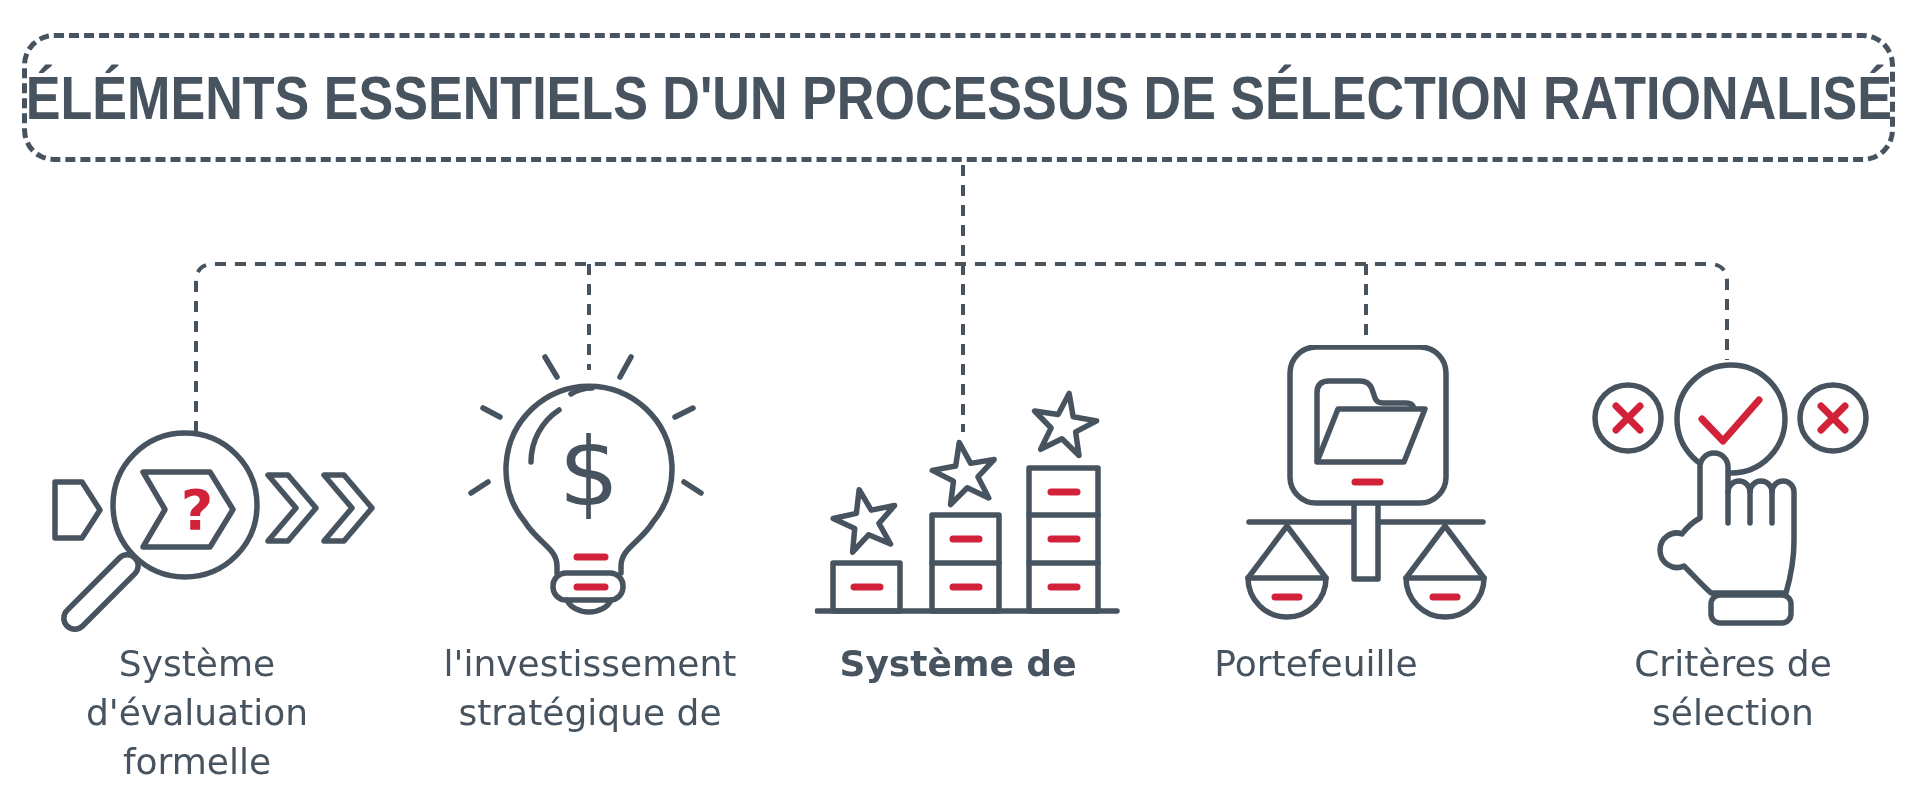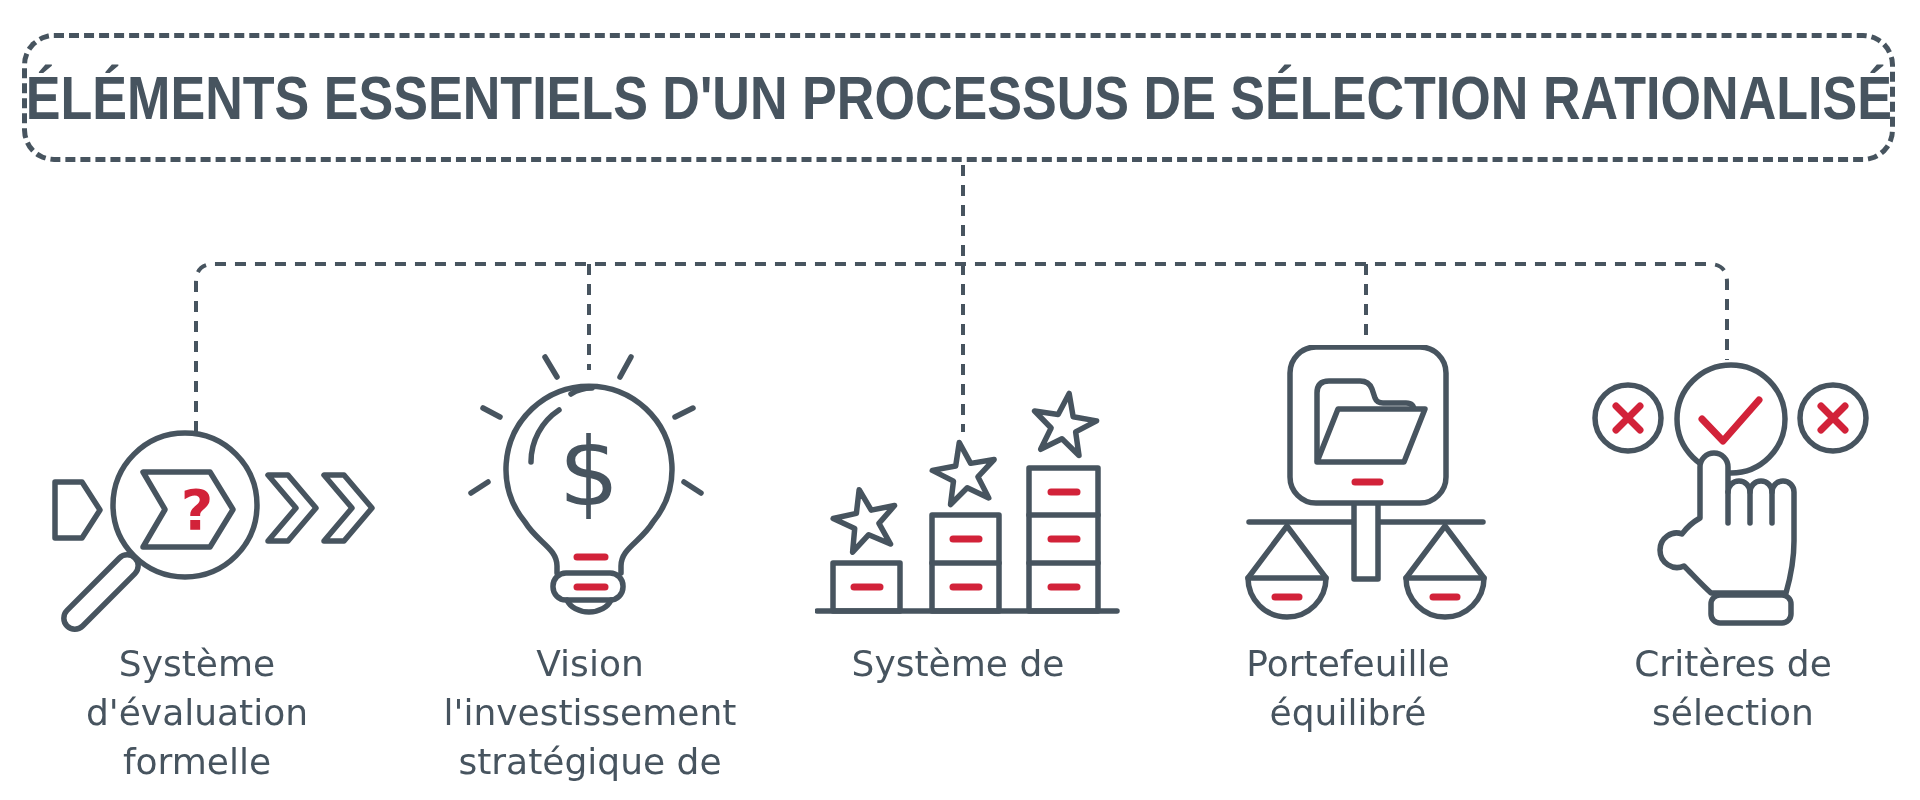--- a/index.html
+++ b/index.html
@@ -7,21 +7,21 @@
           font-family:"DejaVu Sans",sans-serif;}
   .title-box{position:absolute;left:22px;top:33px;width:1873px;height:129px;
              border:5px dashed #47545f;border-radius:32px;box-sizing:border-box;
              display:flex;align-items:center;justify-content:center;}
   .title-text{font-family:"Liberation Sans",sans-serif;font-weight:bold;font-size:62px;
               color:#47545f;white-space:nowrap;transform:scaleX(0.84);letter-spacing:0px;}
   .connectors{position:absolute;left:0;top:0;}
   .icon-svg{position:absolute;}
   .item-label{position:absolute;top:640px;width:420px;text-align:center;color:#47545f;
               font-size:36px;line-height:1.36;font-weight:500;}
-  .lbl1{left:-13px;} .lbl2{left:380px;} .lbl3{left:748px;} .lbl4{left:1138px;} .lbl5{left:1523px;}
+  .lbl1{left:-13px;} .lbl2{left:380px;} .lbl3{left:748px;font-weight:bold;} .lbl4{left:1106px;} .lbl5{left:1523px;}
   .stroke{fill:none;stroke:#47545f;stroke-width:5.5;stroke-linecap:round;stroke-linejoin:round;}
   .strokeW{fill:#ffffff;stroke:#47545f;stroke-width:5.5;stroke-linecap:round;stroke-linejoin:round;}
   .red{stroke:#d22239;stroke-width:7;stroke-linecap:round;fill:none;}
 </style>
 </head>
 <body>
 
 <div class="canvas">
 
   <div class="title-box">
@@ -135,29 +135,27 @@
     </g>
     <rect class="strokeW" x="131" y="240" width="80" height="28" rx="9"></rect>
   </svg>
 
   <div class="item-label lbl1">
     <div>Système</div>
     <div>d'évaluation</div>
     <div>formelle</div>
   </div>
   <div class="item-label lbl2">
-    <div>Vision</div>
     <div>l'investissement</div>
     <div>stratégique de</div>
   </div>
   <div class="item-label lbl3">
     <div>Système de</div>
   </div>
   <div class="item-label lbl4">
     <div>Portefeuille</div>
-    <div>équilibré</div>
   </div>
   <div class="item-label lbl5">
     <div>Critères de</div>
     <div>sélection</div>
   </div>
 
 </div>
 
 </body></html>

